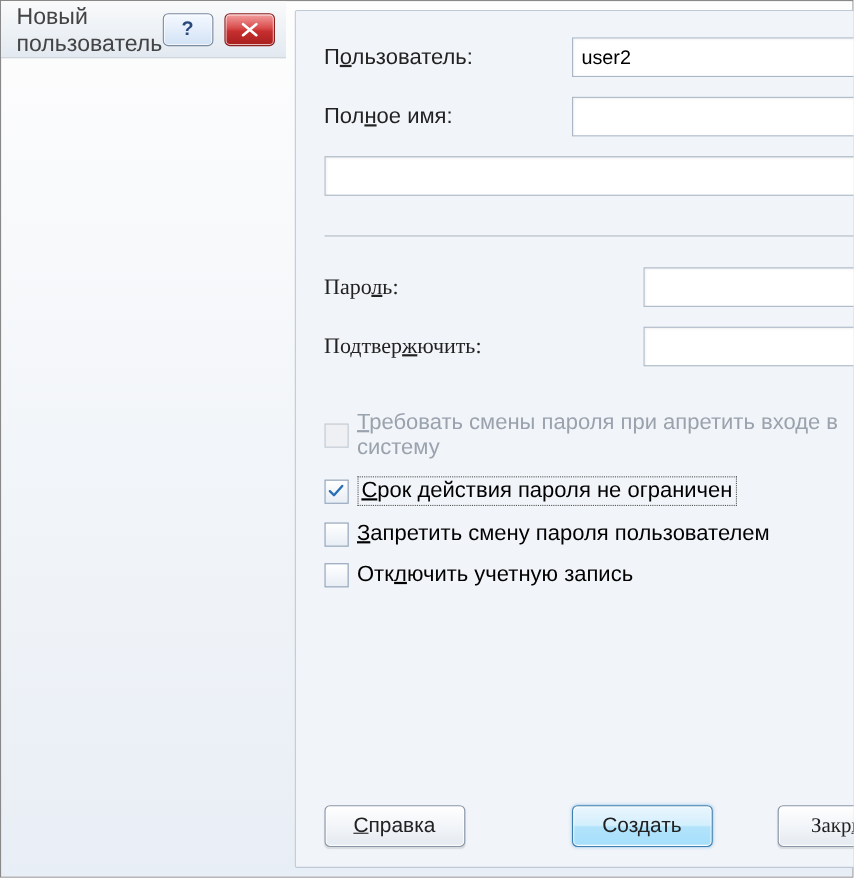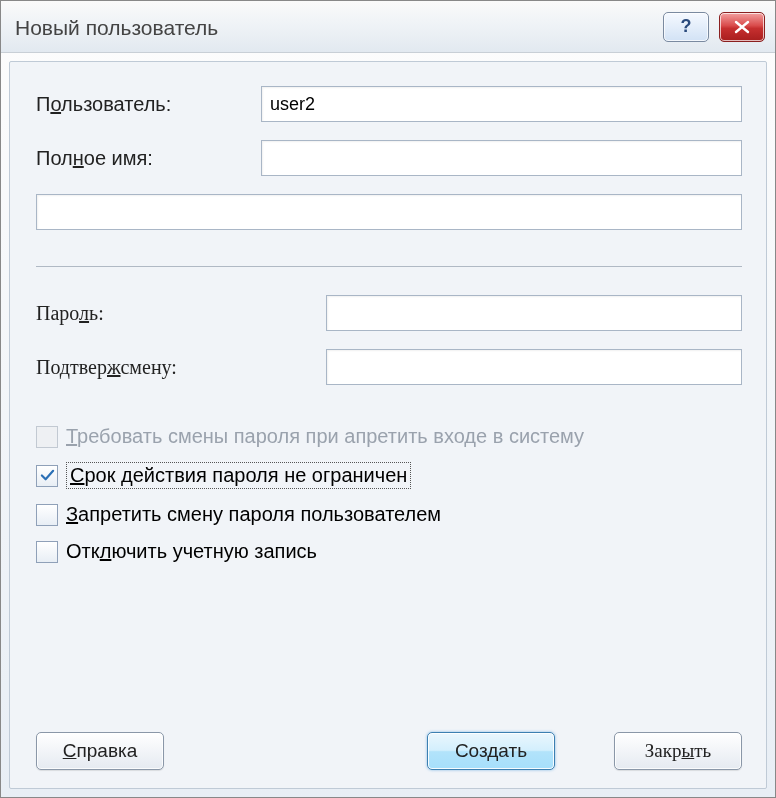--- a/index.html
+++ b/index.html
@@ -9,21 +9,20 @@
     font-size: 17px;
     background: #fff;
   }
   .window {
     width: 776px;
     height: 798px;
     border: 1px solid #888;
     background: linear-gradient(to bottom, #fdfdfd, #e8eef5);
     position: relative;
     display: flex;
-    flex-direction: column;
   }
   .titlebar {
     height: 52px;
     background: linear-gradient(to bottom, #fafafa 0%, #eef2f6 50%, #e2e9f0 100%);
     border-bottom: 1px solid #c8cfd6;
     display: flex;
     align-items: center;
     padding: 0 10px 0 14px;
   }
   .titlebar-title {
@@ -192,21 +191,21 @@
     </div>
 
     <hr class="sep">
 
     <div class="form-row">
       <label class="lbl-narrow"><span>Паро</span><span class="under">л</span><span>ь:</span></label>
       <input type="password" class="input-narrow" value="" style="">
     </div>
 
     <div class="form-row">
-      <label class="lbl-narrow"><span>Подтвер</span><span class="under">ж</span><span>смену:</span></label>
+      <label class="lbl-narrow"><span>Подтвер</span><span class="under">ж</span><span>ючить:</span></label>
       <input type="password" class="input-narrow" value="" style="">
     </div>
 
     <div class="checks">
 
       <div class="check-row disabled">
         <span class="cb disabled"></span>
         <span><span></span><span class="under">Т</span><span>ребовать смены пароля при апретить входе в систему</span></span>
       </div>
 

